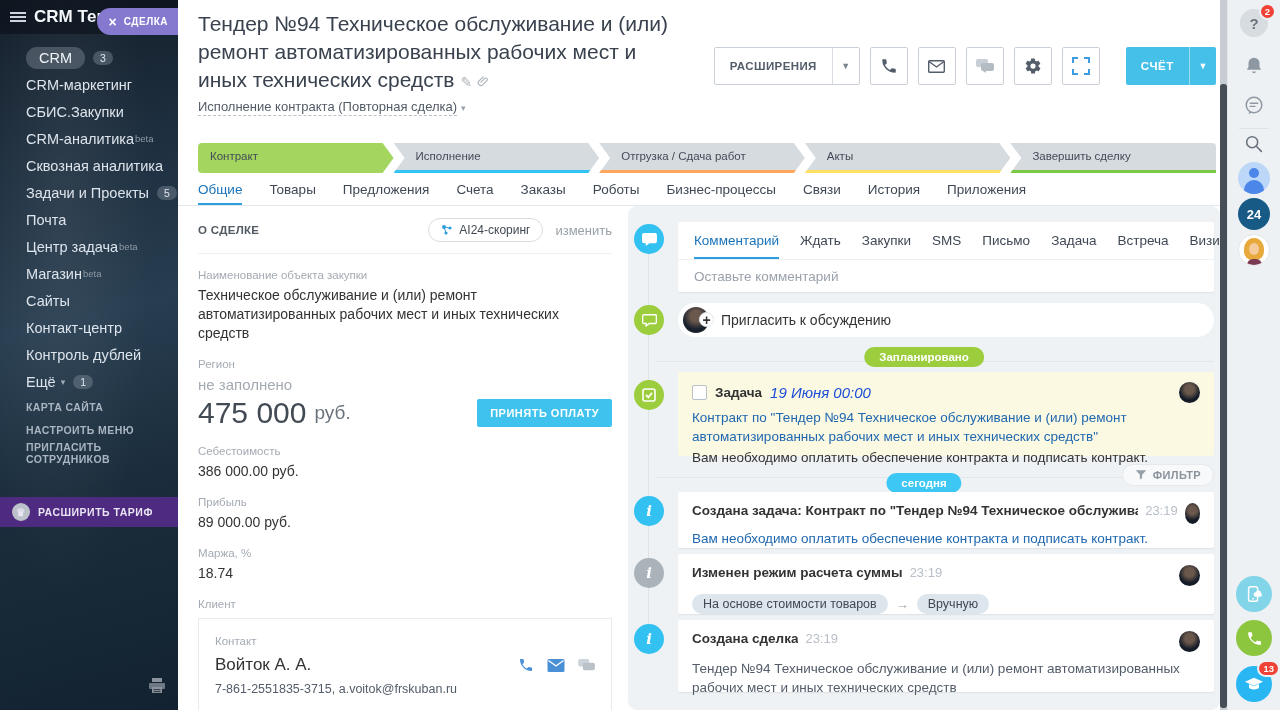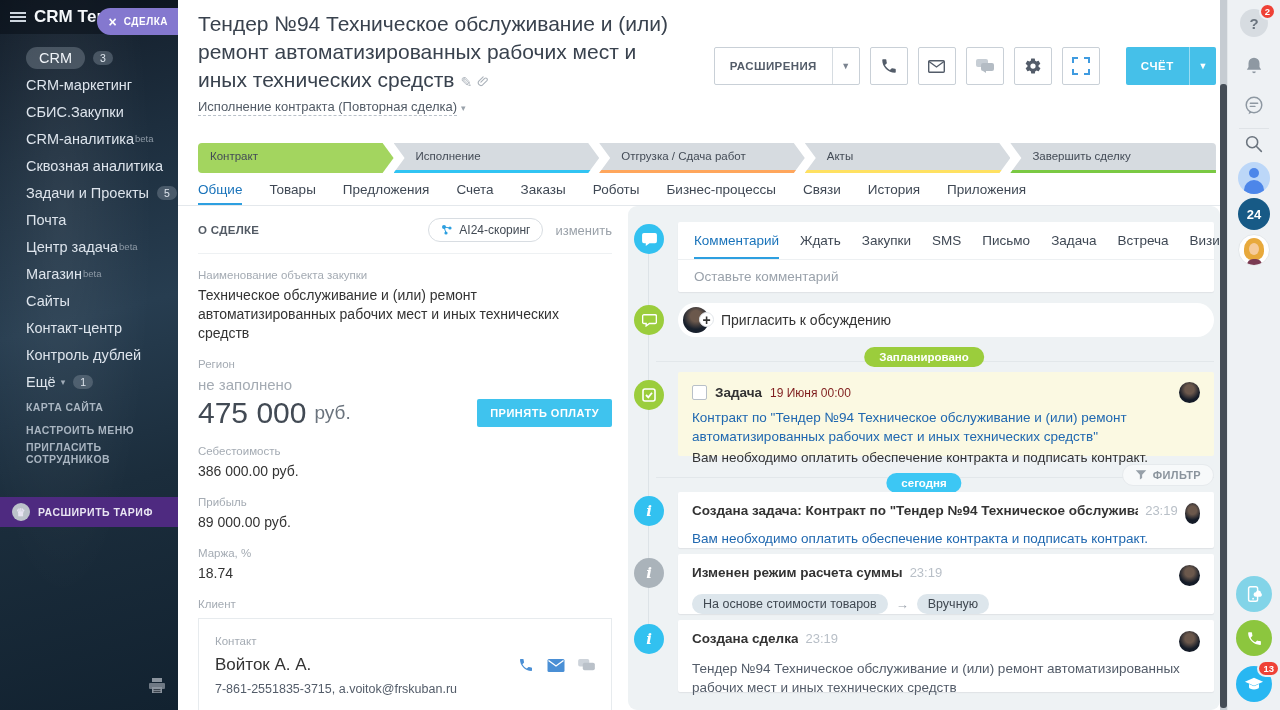--- a/index.html
+++ b/index.html
@@ -105,21 +105,21 @@
   .inv-av{position:relative;width:26px;height:26px;border-radius:50%;background:radial-gradient(circle at 50% 35%,#6b584c 0 26%,#18202c 62%);}
   .inv-plus{position:absolute;right:-5px;top:5px;width:15px;height:15px;border-radius:50%;background:#fff;border:1px solid #e2e6ea;color:#4ba3e8;font-size:11px;line-height:14px;text-align:center;font-weight:bold;box-sizing:border-box;}
   .invite span{font-size:14px;color:#333;}
   .sec-line{position:absolute;left:28px;right:6px;height:1px;background:#e2e7ea;}
   .sec-pill{position:absolute;left:50%;transform:translateX(-50%);color:#fff;font-size:11.5px;font-weight:bold;padding:4px 15px;border-radius:13px;cursor:pointer;}
   .pill-green{background:#9bcd3c;}.pill-cyan{background:#3cc7f4;}
   .task-card{position:absolute;left:50px;right:6px;top:166px;height:84px;background:#fbf9e2;border-radius:2px;padding:10px 14px;box-sizing:border-box;}
   .task-row1{display:flex;align-items:center;gap:8px;}
   .cbx{width:13px;height:13px;border:1px solid #b8c0c8;border-radius:2px;background:#fff;cursor:pointer;}
   .task-ttl{font-size:13.5px;font-weight:bold;color:#333;}
-  .task-date{font-size:12px;color:#7f1d1d;}
+  .task-date{font-size:15px;color:#1d4ed8;font-style:italic;}
   .tl-avatar{width:21px;height:21px;border-radius:50%;background:radial-gradient(circle at 50% 35%,#6b584c 0 26%,#141b27 62%);margin-left:auto;}
   .task-link{font-size:13.5px;color:#2068b0;line-height:19px;margin-top:5px;width:512px;cursor:pointer;}
   .task-desc{font-size:13.5px;color:#333;margin-top:4px;}
   .filter-btn{position:absolute;right:6px;top:258px;background:#f7f9fa;border:1px solid #e6eaed;border-radius:14px;display:flex;align-items:center;gap:6px;padding:4px 12px;cursor:pointer;}
   .filter-btn span{font-size:11px;font-weight:bold;color:#8a939c;letter-spacing:.4px;}
   .ev-card{padding:11px 14px;box-sizing:border-box;}
   .ev-row{display:flex;align-items:baseline;gap:7px;}
   .ev-title{font-size:13.5px;font-weight:bold;color:#333;white-space:nowrap;overflow:hidden;max-width:470px;}
   .ev-time{font-size:13px;color:#b8bfc7;}
   .ev-link{font-size:13.5px;color:#2068b0;margin-top:7px;cursor:pointer;}

